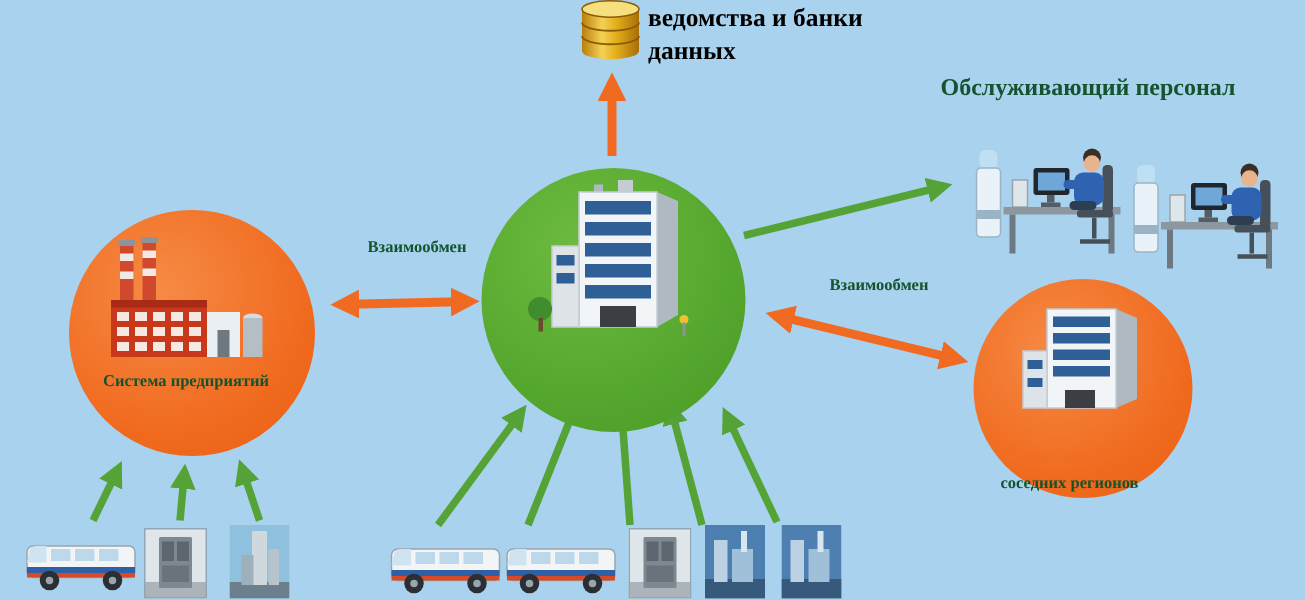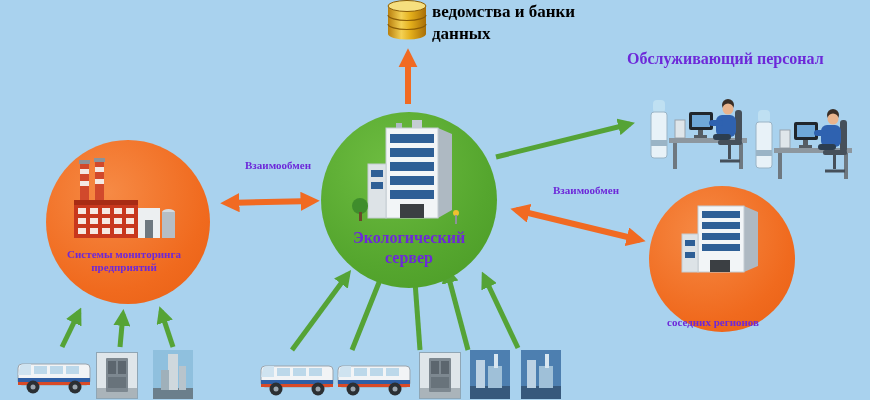--- a/index.html
+++ b/index.html
@@ -6,21 +6,21 @@
   #canvas{
     position:relative;width:870px;height:400px;overflow:hidden;
     background:#a9d2ee;
     font-family:"Liberation Serif",serif;
   }
   .abs{position:absolute;}
   .circle{position:absolute;border-radius:50%;}
   .circle.orange{background:radial-gradient(circle at 38% 32%, #f68a45 0%, #f06a1e 65%, #e85f14 100%);}
   .circle.green{background:radial-gradient(circle at 38% 30%, #6dbc40 0%, #55a62e 62%, #4a9a26 100%);}
   .label{
-    position:absolute;color:#6d28d9;font-weight:bold;text-align:center;line-height:1.22;
+    position:absolute;color:#14532d;font-weight:bold;text-align:center;line-height:1.22;
   }
   .label .ln{display:block;}
   .label.top-black{color:#000;text-align:left;font-size:17px;line-height:1.3;}
   .fs15{font-size:11px;}
   .fs16{font-size:16px;}
   svg{display:block;}
 </style>
 </head>
 <body>
 
@@ -303,27 +303,22 @@
   </div>
 
   <div class="label top-black" style="left:432px;top:1px;width:180px;">ведомства и банки данных</div>
 
   <div class="label fs16" style="left:627px;top:49px;width:240px;text-align:left;">Обслуживающий персонал</div>
 
   <div class="label fs15" style="left:221px;top:159px;width:114px;">Взаимообмен</div>
 
   <div class="label fs15" style="left:527px;top:184px;width:118px;">Взаимообмен</div>
 
-  <div class="label fs16" style="left:334px;top:228px;width:150px;">
-    <span class="ln">Экологический</span>
-    <span class="ln">сервер</span>
-  </div>
 
   <div class="label fs15" style="left:25px;top:248px;width:198px;">
-    <span class="ln">Системы мониторинга</span>
-    <span class="ln">предприятий</span>
+    <span class="ln">Система предприятий</span>
   </div>
 
   <div class="label fs15" style="left:614px;top:316px;width:198px;">
     <span class="ln">соседних регионов</span>
   </div>
 
 </div>
 
 </body></html>

